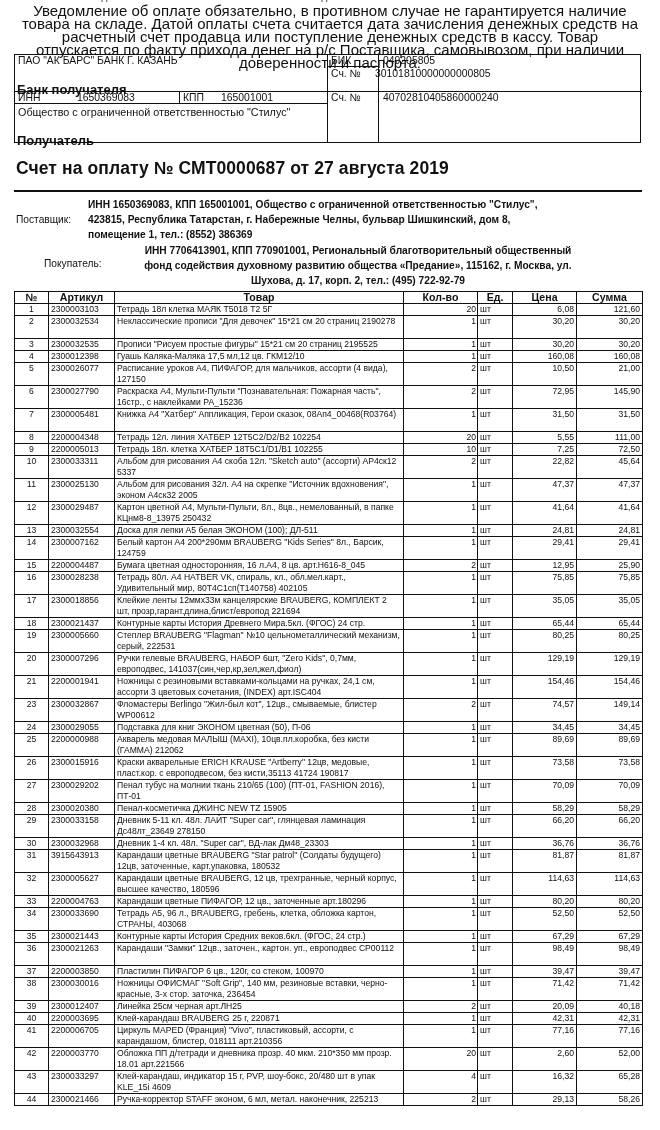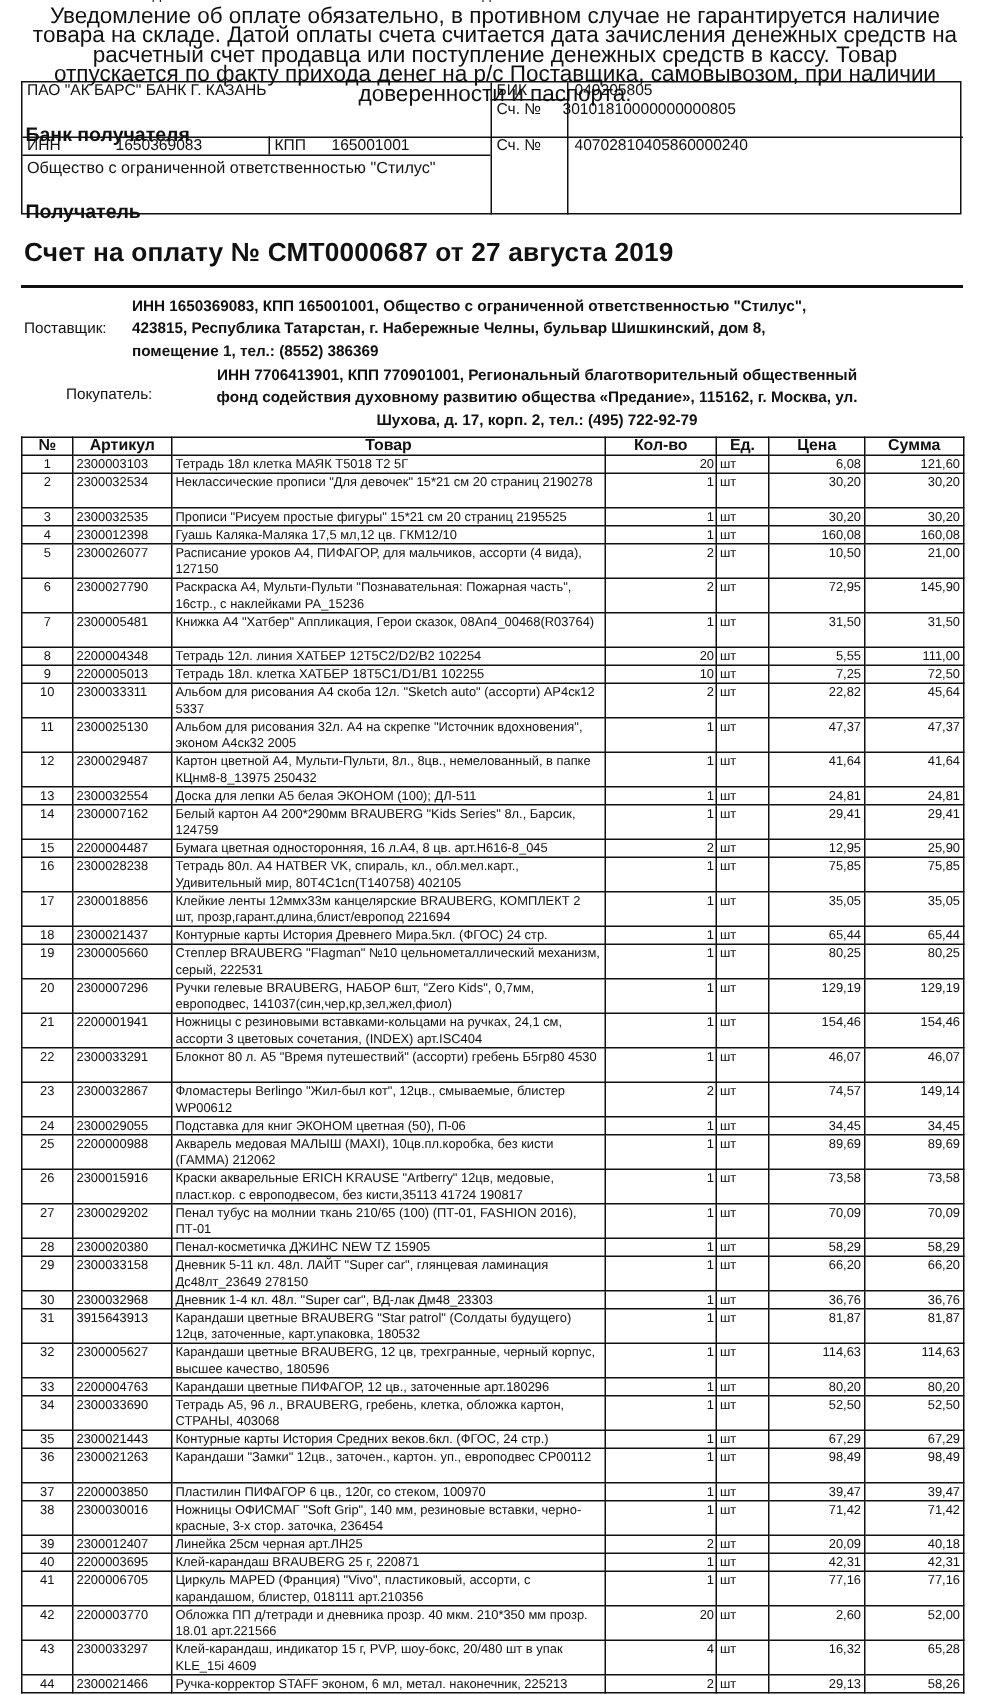--- a/index.html
+++ b/index.html
@@ -314,29 +314,20 @@
       <tr class="two">
         <td class="n">21</td>
         <td>2200001941</td>
         <td>Ножницы с резиновыми вставками-кольцами на ручках, 24,1 см, ассорти 3 цветовых сочетания, (INDEX) арт.ISC404</td>
         <td class="qty">1</td>
         <td class="unit">шт</td>
         <td class="num">154,46</td>
         <td class="num">154,46</td>
       </tr>
       <tr class="two">
-        <td class="n">22</td>
-        <td>2300033291</td>
-        <td>Блокнот 80 л. А5 "Время путешествий" (ассорти) гребень  Б5гр80 4530</td>
-        <td class="qty">1</td>
-        <td class="unit">шт</td>
-        <td class="num">46,07</td>
-        <td class="num">46,07</td>
-      </tr>
-      <tr class="two">
         <td class="n">23</td>
         <td>2300032867</td>
         <td>Фломастеры Berlingo "Жил-был кот", 12цв., смываемые, блистер WP00612</td>
         <td class="qty">2</td>
         <td class="unit">шт</td>
         <td class="num">74,57</td>
         <td class="num">149,14</td>
       </tr>
       <tr class="one">
         <td class="n">24</td>

